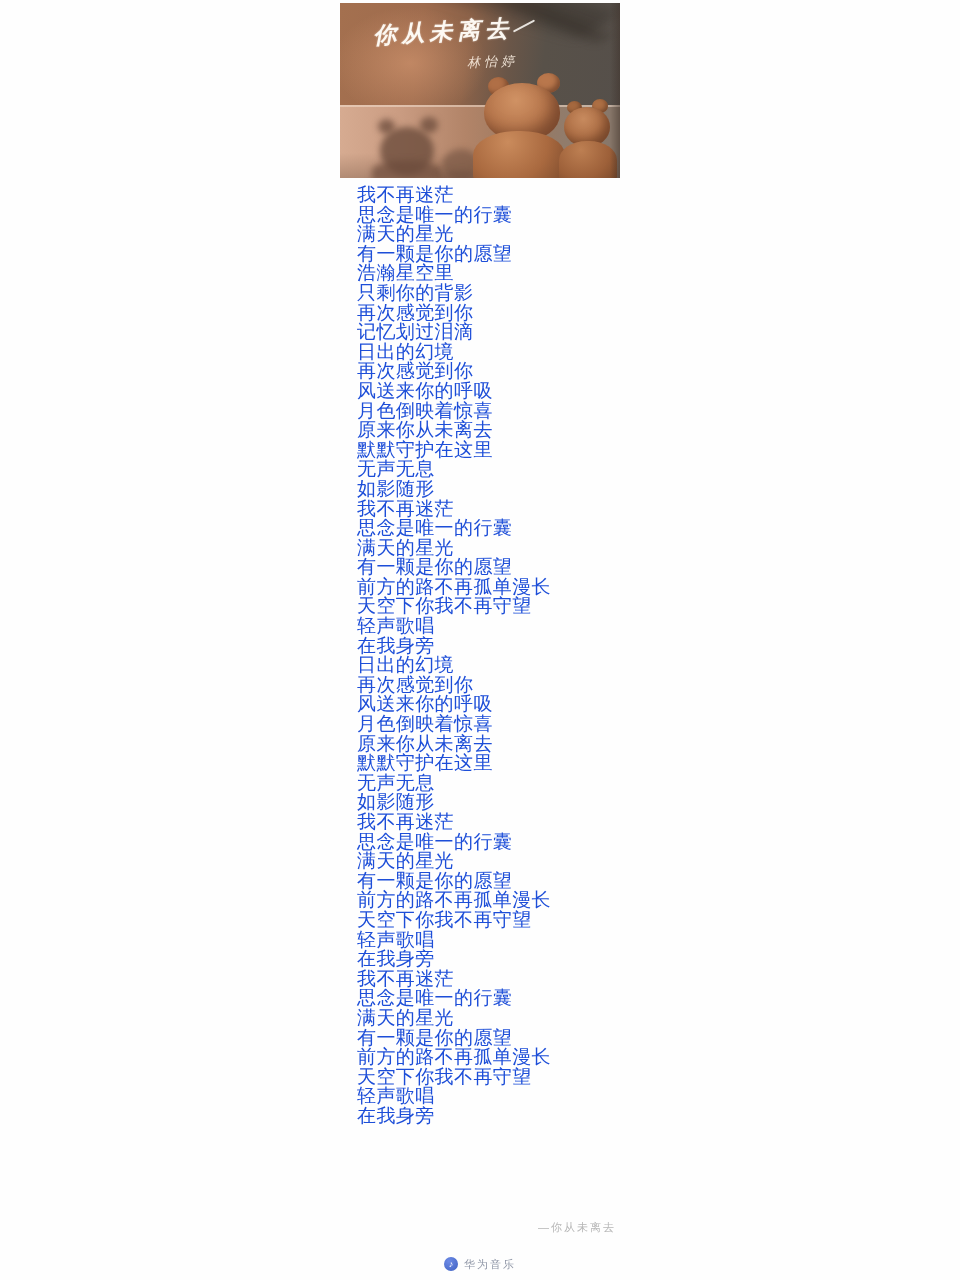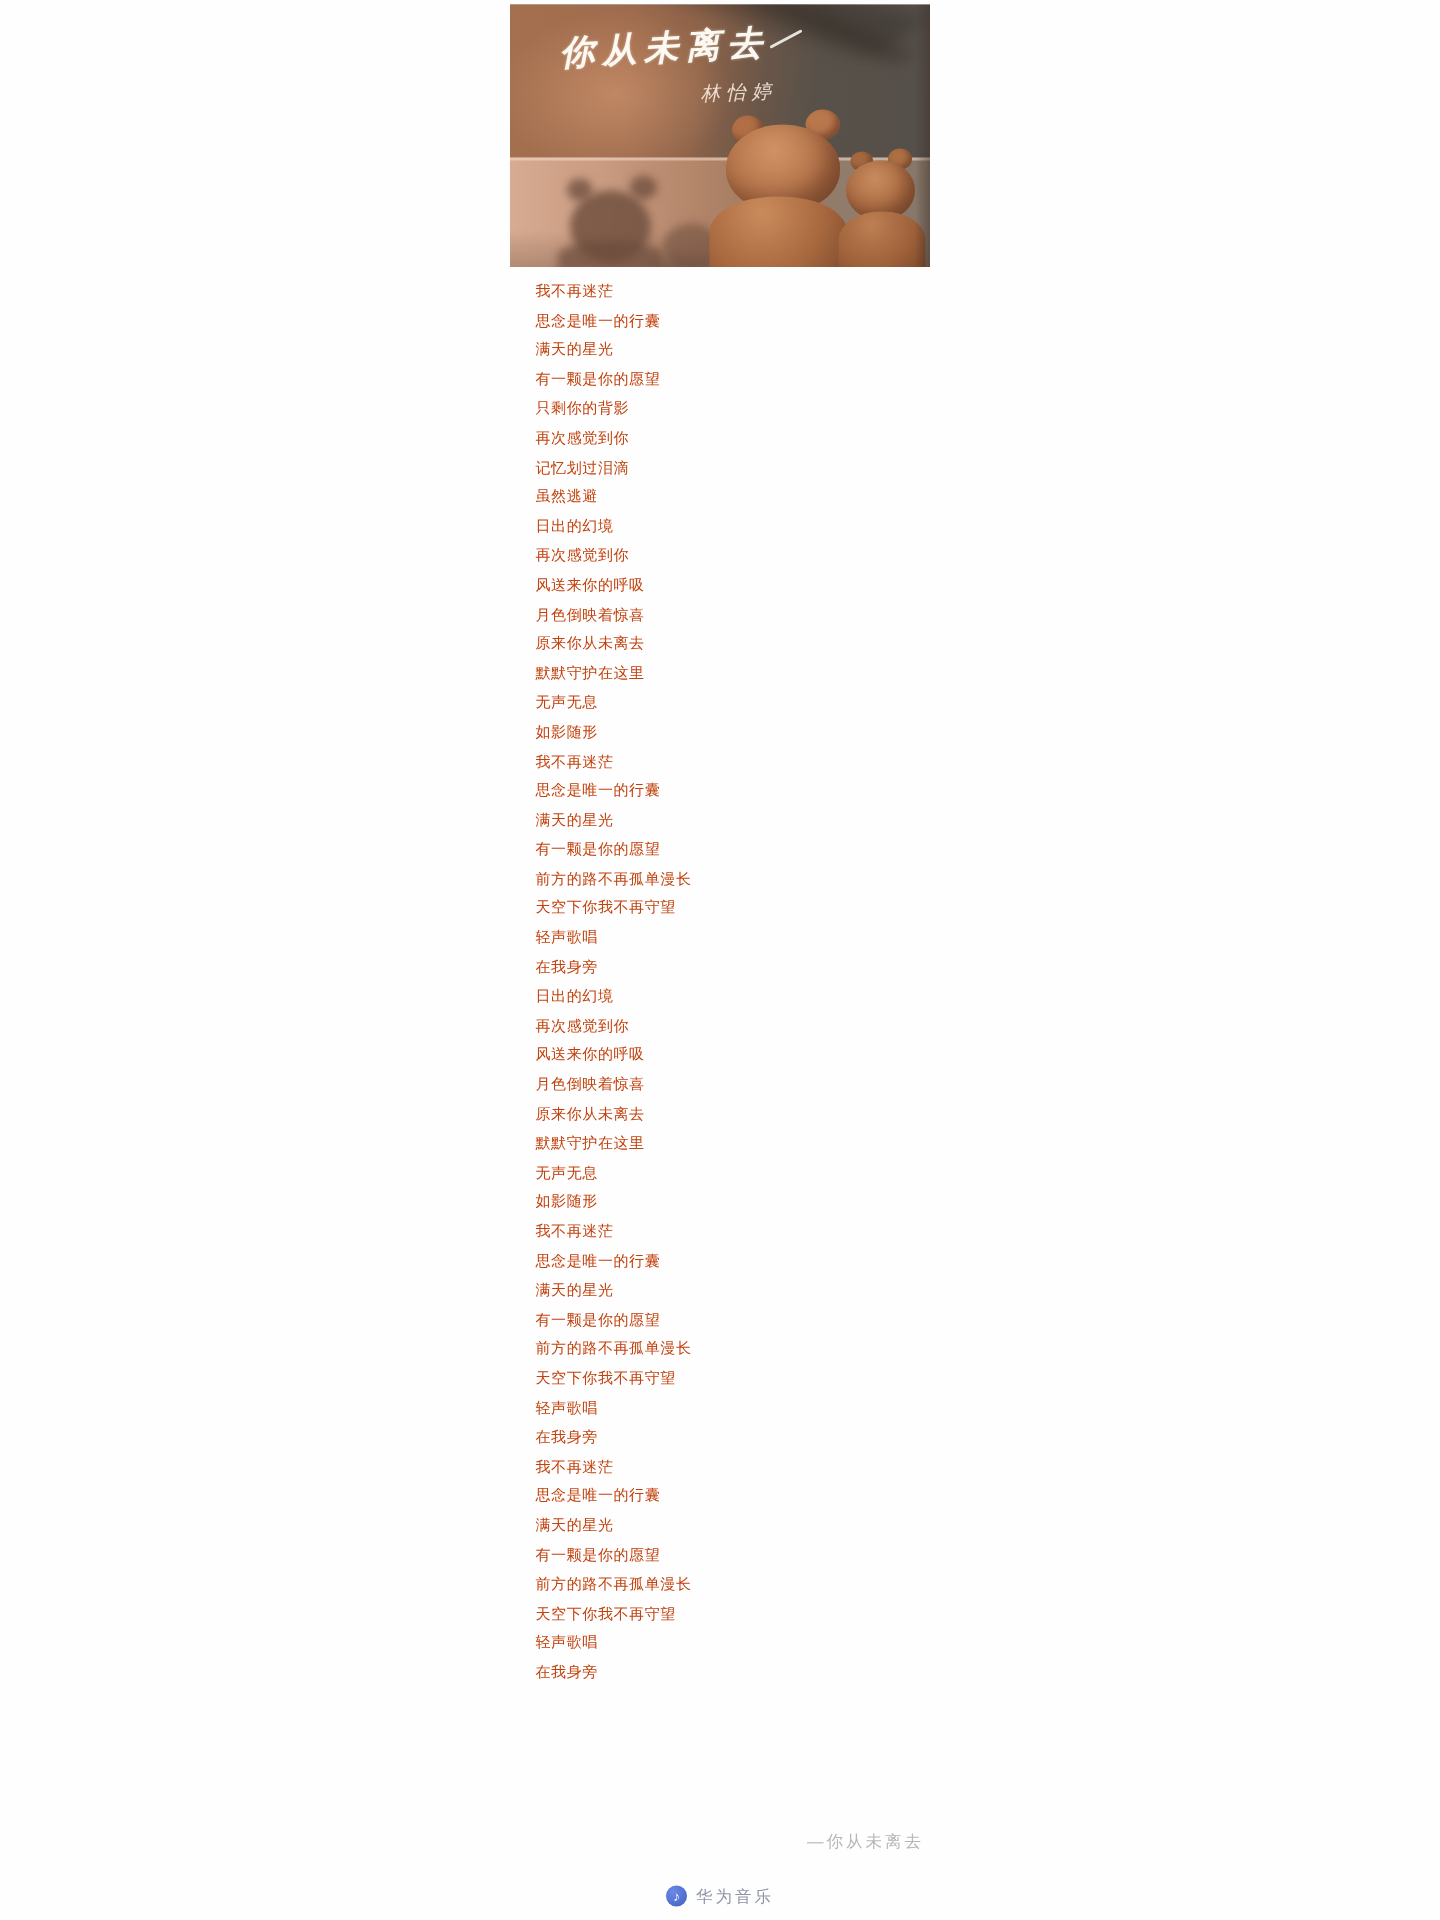--- a/index.html
+++ b/index.html
@@ -100,21 +100,21 @@
     left:127px;top:50px;
     font-size:13px;font-style:italic;
     color:rgba(255,243,230,.85);
     letter-spacing:4px;transform:rotate(-2deg);
     white-space:nowrap;
   }
 
   
   .lyrics{
     position:absolute;left:357px;top:185px;width:320px;
-    font-size:10px;line-height:19.6px;color:#c2410c;
+    font-size:19px;line-height:19.6px;color:#1d4ed8;
     letter-spacing:.4px;
   }
   .lyric-line{white-space:nowrap;}
 
   
   .watermark{
     position:absolute;left:538px;top:1220px;
     font-size:11px;color:#b6b6b6;letter-spacing:2px;white-space:nowrap;
   }
 
@@ -165,24 +165,24 @@
   <div class="art-title">你从未离去</div>
   <div class="title-flourish"></div>
   <div class="art-artist">林怡婷</div>
 </div>
 
 <div class="lyrics">
     <div class="lyric-line">我不再迷茫</div>
     <div class="lyric-line">思念是唯一的行囊</div>
     <div class="lyric-line">满天的星光</div>
     <div class="lyric-line">有一颗是你的愿望</div>
+    <div class="lyric-line">浩瀚星空里</div>
     <div class="lyric-line">只剩你的背影</div>
     <div class="lyric-line">再次感觉到你</div>
     <div class="lyric-line">记忆划过泪滴</div>
-    <div class="lyric-line">虽然逃避</div>
     <div class="lyric-line">日出的幻境</div>
     <div class="lyric-line">再次感觉到你</div>
     <div class="lyric-line">风送来你的呼吸</div>
     <div class="lyric-line">月色倒映着惊喜</div>
     <div class="lyric-line">原来你从未离去</div>
     <div class="lyric-line">默默守护在这里</div>
     <div class="lyric-line">无声无息</div>
     <div class="lyric-line">如影随形</div>
     <div class="lyric-line">我不再迷茫</div>
     <div class="lyric-line">思念是唯一的行囊</div>

